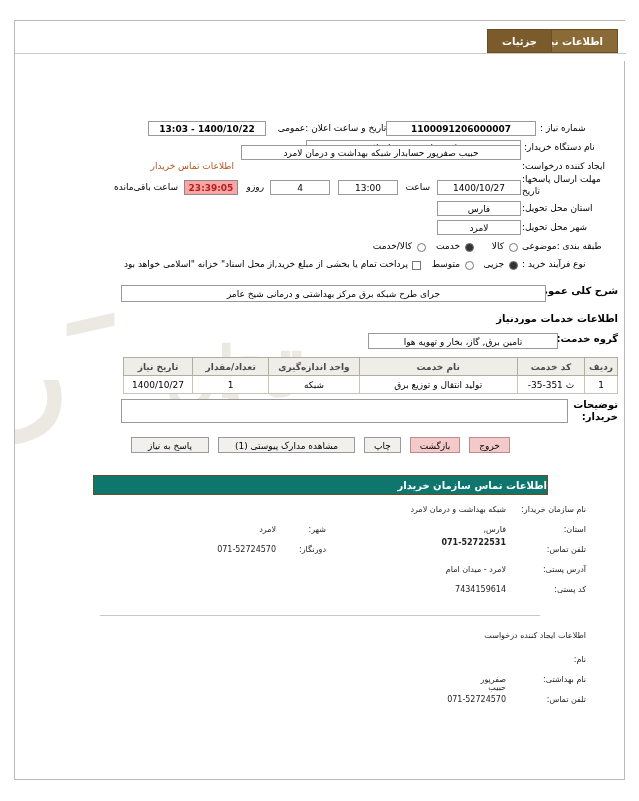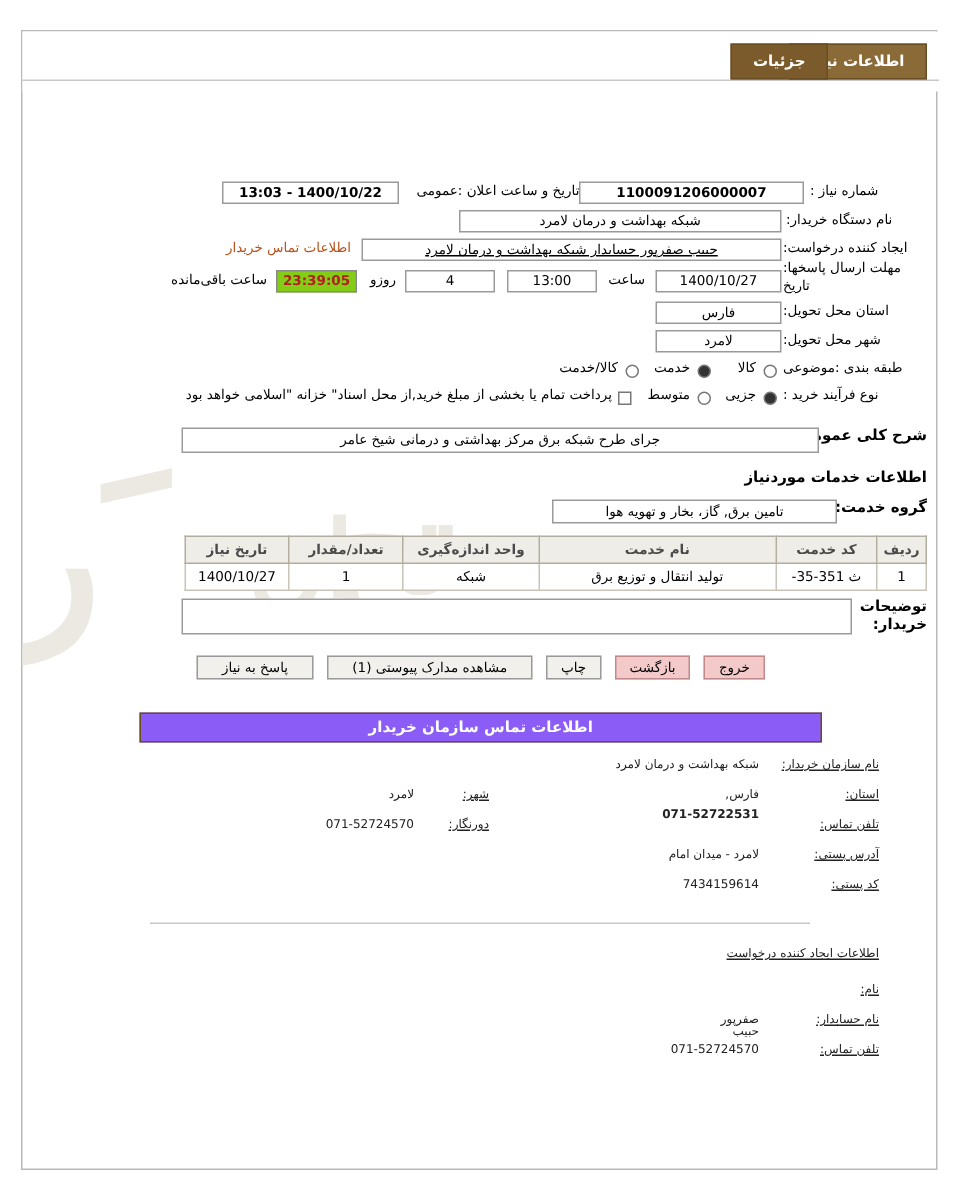--- a/index.html
+++ b/index.html
@@ -49,21 +49,21 @@
     line-height:19px;white-space:nowrap;
   }
   .fld{
     position:absolute;height:15px;line-height:15px;
     border:1px solid #9a9a9a;background:#fff;font-size:9px;
     text-align:center;box-sizing:border-box;overflow:hidden;white-space:nowrap;
   }
   .fld.c{text-align:center;}
   .fld.r{text-align:right;padding-right:4px;}
   .fld.bold{font-weight:bold;}
-  .fld.yellow{background:#84cc16;border-color:#8a8a8a;}
+  .fld.yellow{background:#fca5a5;border-color:#8a8a8a;}
   .txt{position:absolute;font-size:9px;line-height:15px;white-space:nowrap;}
   .link{color:#b8521c;text-decoration:none;}
   .radio{
     position:absolute;width:9px;height:9px;border:1px solid #777;border-radius:50%;
     background:#fff;box-sizing:border-box;
   }
   .radio.on{background:#333;}
   .radio.sq{border-radius:0;}
 
   .sechead{
@@ -86,26 +86,26 @@
   .btnrow{position:absolute;left:0;width:611px;text-align:center;}
   .btn{
     display:inline-block;height:16px;line-height:16px;padding:0 9px;
     border:1px solid #9a9a9a;background:#f1f0ec;font-size:9px;margin:0 3px;
     box-sizing:border-box;
   }
   .btn.pink{background:#f4c9c9;border-color:#c08a8a;}
   .btn.wide{padding:0 16px;}
 
   .bluebar{
-    position:absolute;height:20px;line-height:20px;text-align:center;
-    background:#8b5cf6;color:#fff;font-size:10px;font-weight:bold;
+    position:absolute;height:20px;line-height:20px;text-align:right;
+    background:#0f766e;color:#fff;font-size:10px;font-weight:bold;
     border:1px solid #6a4d23;box-sizing:border-box;
   }
 
-  .infolbl{position:absolute;font-size:8px;color:#222;white-space:nowrap;text-decoration:underline;}
+  .infolbl{position:absolute;font-size:8px;color:#222;white-space:nowrap;}
   .infoval{position:absolute;font-size:8px;color:#222;white-space:nowrap;}
   .hr{position:absolute;height:1px;background:#c8c8c8;}
 </style>
 </head>
 <body>
 
 <div class="page">
 
   <div class="watermark">
     <span class="wm1">ر</span>
@@ -124,21 +124,21 @@
 
     <div class="lbl" style="right:8px;top:56px;width:78px;">شماره نیاز :</div>
     <div class="fld c bold" style="right:90px;top:58px;width:150px;">1100091206000007</div>
     <div class="lbl" style="right:238px;top:56px;width:112px;text-align:center;">تاریخ و ساعت اعلان :عمومی</div>
     <div class="fld c bold" style="right:360px;top:58px;width:118px;">1400/10/22 - 13:03</div>
 
     <div class="lbl" style="right:8px;top:75px;width:94px;">نام دستگاه خریدار:</div>
     <div class="fld c" style="right:105px;top:77px;width:215px;">شبکه بهداشت و درمان لامرد</div>
 
     <div class="lbl" style="right:8px;top:94px;width:96px;">ایجاد کننده درخواست:</div>
-    <div class="fld c" style="right:105px;top:96px;width:280px;text-decoration:underline;">حبیب  صفرپور   حسابدار شبکه بهداشت و درمان لامرد</div>
+    <div class="fld c" style="right:105px;top:82px;width:280px;">حبیب  صفرپور   حسابدار شبکه بهداشت و درمان لامرد</div>
     <a class="txt link" style="right:392px;top:96px;" href="#">اطلاعات تماس خریدار</a>
 
     <div class="lbl" style="right:8px;top:110px;width:96px;line-height:13px;">مهلت ارسال  پاسخها:</div>
     <div class="lbl" style="right:8px;top:122px;width:96px;line-height:13px;">تاریخ</div>
     <div class="fld c" style="right:105px;top:117px;width:84px;">1400/10/27</div>
     <div class="txt" style="right:196px;top:117px;">ساعت</div>
     <div class="fld c" style="right:228px;top:117px;width:60px;">13:00</div>
     <div class="fld c" style="right:296px;top:117px;width:60px;">4</div>
     <div class="txt" style="right:362px;top:117px;">روزو</div>
     <div class="fld c yellow bold" style="right:388px;top:117px;width:54px;color:#b02020;">23:39:05</div>
@@ -230,20 +230,20 @@
     <div class="infolbl" style="right:40px;top:522px;">کد پستی:</div>
     <div class="infoval" style="right:120px;top:522px;">7434159614</div>
 
     <div class="hr" style="right:86px;top:552px;width:440px;"></div>
 
     <div class="infolbl" style="right:40px;top:568px;">اطلاعات ایجاد کننده درخواست</div>
 
     <div class="infolbl" style="right:40px;top:592px;">نام:</div>
     <div class="infoval" style="right:120px;top:592px;margin-top:28px;">حبیب</div>
 
-    <div class="infolbl" style="right:40px;top:612px;">نام حسابدار:</div>
+    <div class="infolbl" style="right:40px;top:612px;">نام بهداشتی:</div>
     <div class="infoval" style="right:120px;top:612px;">صفرپور</div>
 
     <div class="infolbl" style="right:40px;top:632px;">تلفن تماس:</div>
     <div class="infoval" style="right:120px;top:632px;">071-52724570</div>
 
   </div>
 </div>
 
 </body></html>

